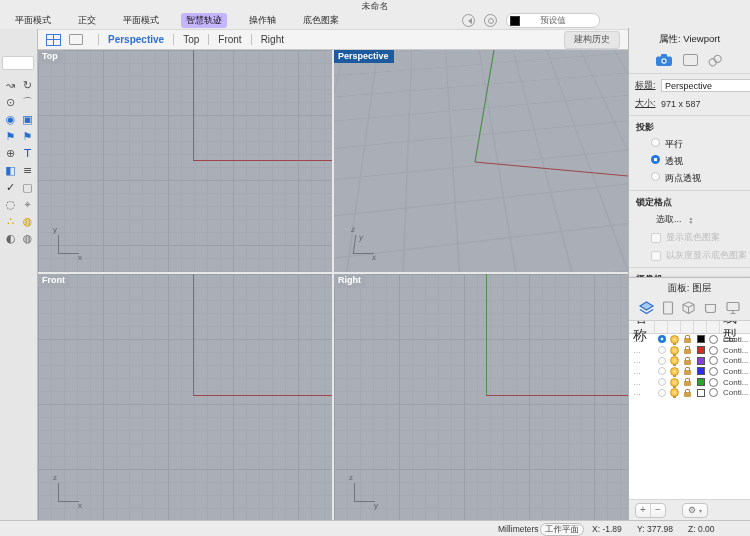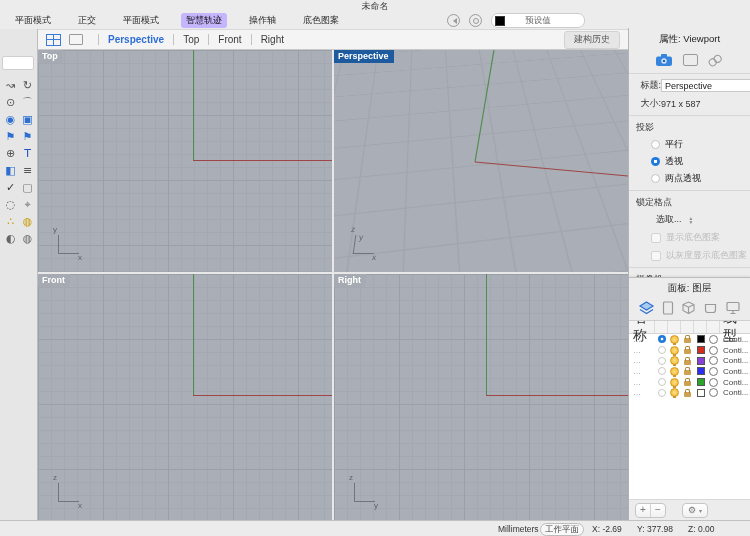--- a/index.html
+++ b/index.html
@@ -5,21 +5,21 @@
   html,body{margin:0;padding:0;}
   body{width:750px;height:536px;font-family:"Liberation Sans","DejaVu Sans",sans-serif;-webkit-font-smoothing:antialiased;}
   .app{position:relative;width:750px;height:536px;background:#ececec;overflow:hidden;font-size:9px;color:#222;}
 
   
   .titlebar{position:absolute;left:0;top:0;width:750px;height:12px;background:#ececec;text-align:center;}
   .wtitle{font-size:9px;color:#3a3a3a;line-height:12px;}
   .toolbar{position:absolute;left:0;top:12px;width:750px;height:17px;background:#ececec;display:flex;align-items:center;padding-left:10px;box-sizing:border-box;}
   .tbtn{font-size:9px;color:#2b2b2b;margin-right:17px;padding:1px 5px;border-radius:3px;cursor:default;white-space:nowrap;}
   .tbtn.active{background:#c4b5fd;color:#111;font-family:Liberation Serif, serif;}
-  .tb-right{position:absolute;left:447px;top:1px;display:flex;align-items:center;}
+  .tb-right{position:absolute;left:462px;top:1px;display:flex;align-items:center;}
   .circ{width:11px;height:11px;border:1.5px solid #9a9a9a;border-radius:50%;margin-right:9px;position:relative;}
   .circ.back::after{content:"";position:absolute;left:2px;top:3px;border:3px solid transparent;border-right:4px solid #9a9a9a;}
   .circ.target::after{content:"";position:absolute;left:2.5px;top:2.5px;width:4px;height:4px;border:1.5px solid #9a9a9a;border-radius:50%;}
   .preset{width:92px;height:13px;background:#fff;border:1px solid #cccccc;border-radius:7px;display:flex;align-items:center;position:relative;}
   .preset .swatch{width:8px;height:8px;margin-left:3px;border:1px solid #333;}
   .preset .plabel{position:absolute;left:0;right:0;text-align:center;font-size:8.5px;color:#666;}
 
   
   .tabbar{position:absolute;left:38px;top:29px;width:590px;height:21px;background:#f4f4f4;border-top:1px solid #d8d8d8;border-bottom:1px solid #c9c9c9;display:flex;align-items:center;box-sizing:border-box;padding-left:8px;}
   .gridico{width:13px;height:10px;border:1px solid #3b7ad9;background:
@@ -65,25 +65,25 @@
   .rightpanel{position:absolute;right:0;top:28px;width:122px;height:492px;background:#ececec;border-left:1px solid #b5b5b5;box-sizing:border-box;display:flex;flex-direction:column;font-size:9px;margin-left:28px;}
   .rp-top{flex:0 0 249px;overflow:hidden;position:relative;}
   .rp-header{text-align:center;font-size:9.5px;color:#222;margin-top:5px;}
   .rp-icons{display:flex;justify-content:center;align-items:center;gap:10px;margin-top:6px;height:16px;}
   .dmode{width:13px;height:10px;border:1.5px solid #9a9a9a;border-radius:2px;}
   .linkico{position:relative;width:16px;height:12px;transform:rotate(-35deg);}
   .linkico::before,.linkico::after{content:"";position:absolute;top:2px;width:6px;height:6px;border:1.5px solid #9a9a9a;border-radius:50%;}
   .linkico::before{left:0;} .linkico::after{left:6px;}
   .rp-div{border-top:1px solid #d6d6d6;margin:5px 0 0 0;}
   .frow{display:flex;align-items:center;margin:5px 6px 0 6px;}
-  .flabel{width:26px;text-align:right;color:#333;flex:none;}
+  .flabel{width:26px;text-align:left;color:#333;flex:none;text-decoration:underline;}
   .finput{flex:1;height:13px;border:1px solid #c9c9c9;background:#fff;font-size:9px;padding:0 3px;box-sizing:border-box;font-family:"Liberation Sans",sans-serif;color:#222;}
   .fstatic{color:#333;}
-  .section{margin:5px 0 0 7px;color:#333;}
-  .radiorow{display:flex;align-items:center;margin:4px 0 0 22px;}
+  .section{margin:5px 0 0 7px;color:#333;font-weight:bold;}
+  .radiorow{display:flex;margin:4px 0 0 22px;}
   .radio{width:9px;height:9px;border-radius:50%;border:1px solid #c2c2c2;background:#fff;margin-right:5px;flex:none;box-sizing:border-box;}
   .radio.on{border:none;background:radial-gradient(circle,#fff 0 1.6px,#1f7ae0 1.7px);}
   .selrow{display:flex;align-items:center;margin:4px 0 0 27px;color:#333;}
   .stepper{display:inline-flex;flex-direction:column;line-height:4px;font-size:5.5px;color:#888;margin-left:8px;}
   .cbrow{display:flex;align-items:center;margin:5px 0 0 22px;color:#bdbdbd;}
   .cb{width:8px;height:8px;border:1px solid #d2d2d2;border-radius:2px;background:#f7f7f7;margin-right:5px;flex:none;}
 
   
   .layers{flex:1;display:flex;flex-direction:column;border-top:1px solid #bdbdbd;background:#ececec;box-shadow:0 -1px 2px rgba(0,0,0,.08);}
   .lp-header{text-align:center;font-size:9.5px;color:#222;margin-top:4px;}
@@ -494,18 +494,18 @@
 
   <div class="statusbar">
     <span class="sb sb-units">Millimeters</span>
     <span class="cpill">
       <span>工作平面</span>
       <span class="stepper" style="margin-left:4px;">
         <span>▴</span>
           <span>▾</span>
       </span>
     </span>
-    <span class="sb sb-x">X: -2.69</span>
+    <span class="sb sb-x">X: -1.89</span>
     <span class="sb sb-y">Y: 377.98</span>
     <span class="sb sb-z">Z: 0.00</span>
   </div>
 
 </div>
 
 </body></html>

